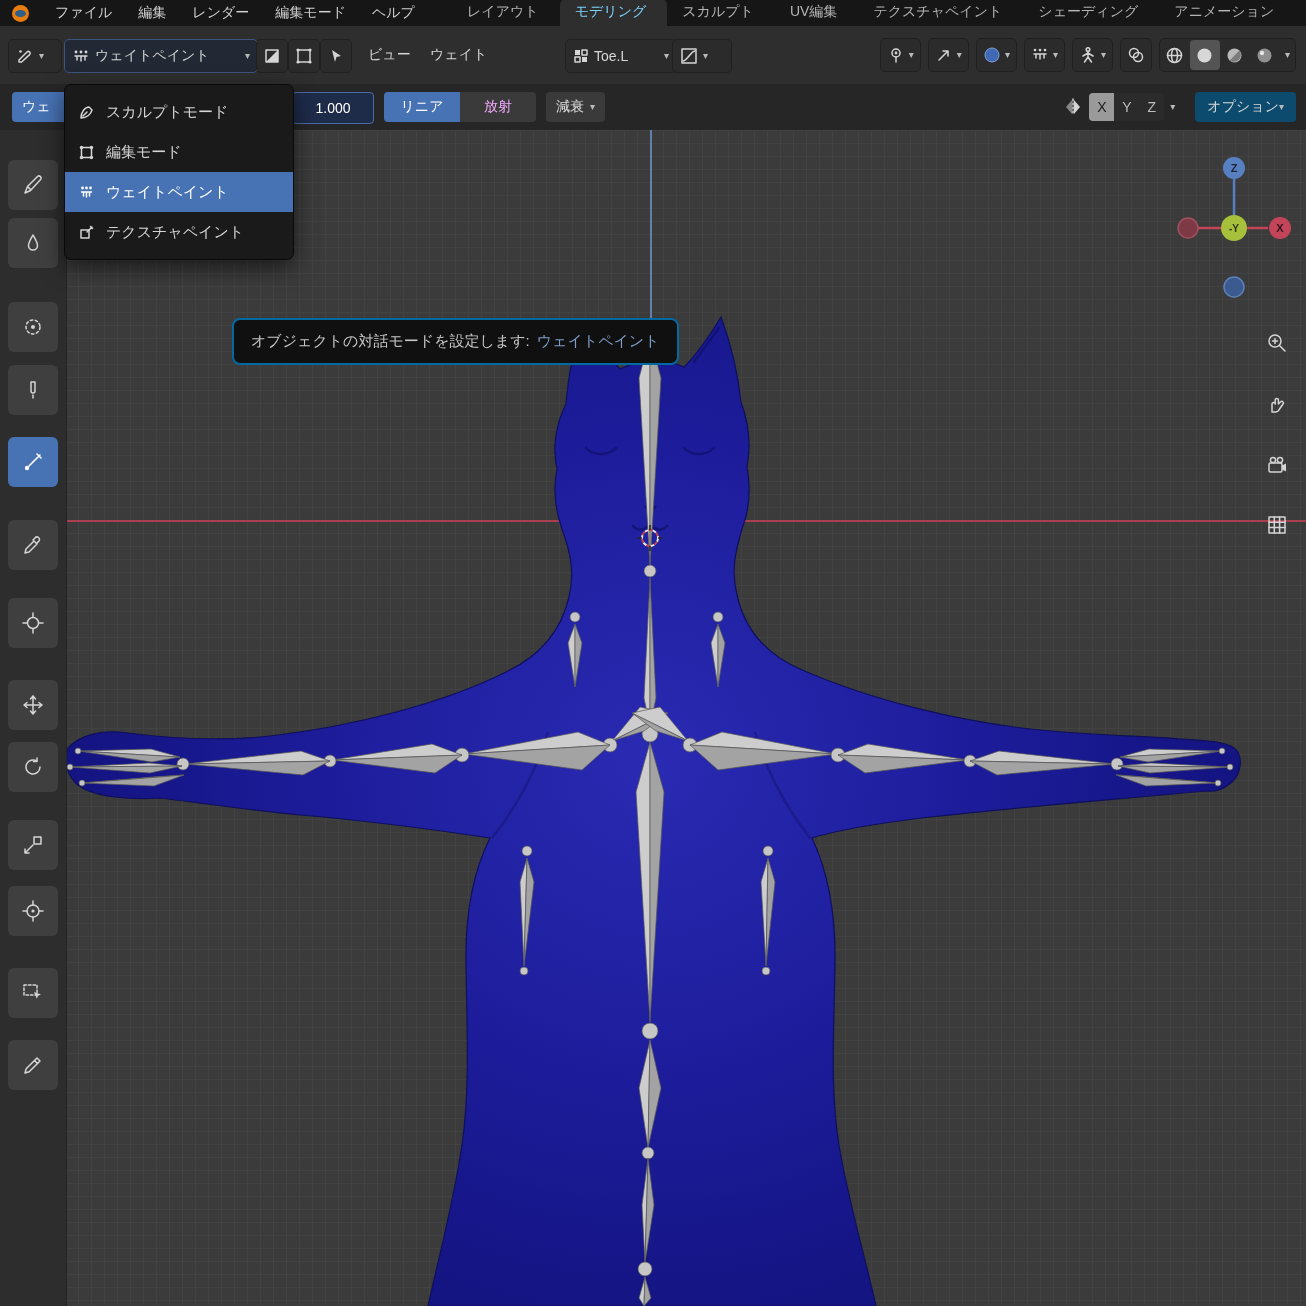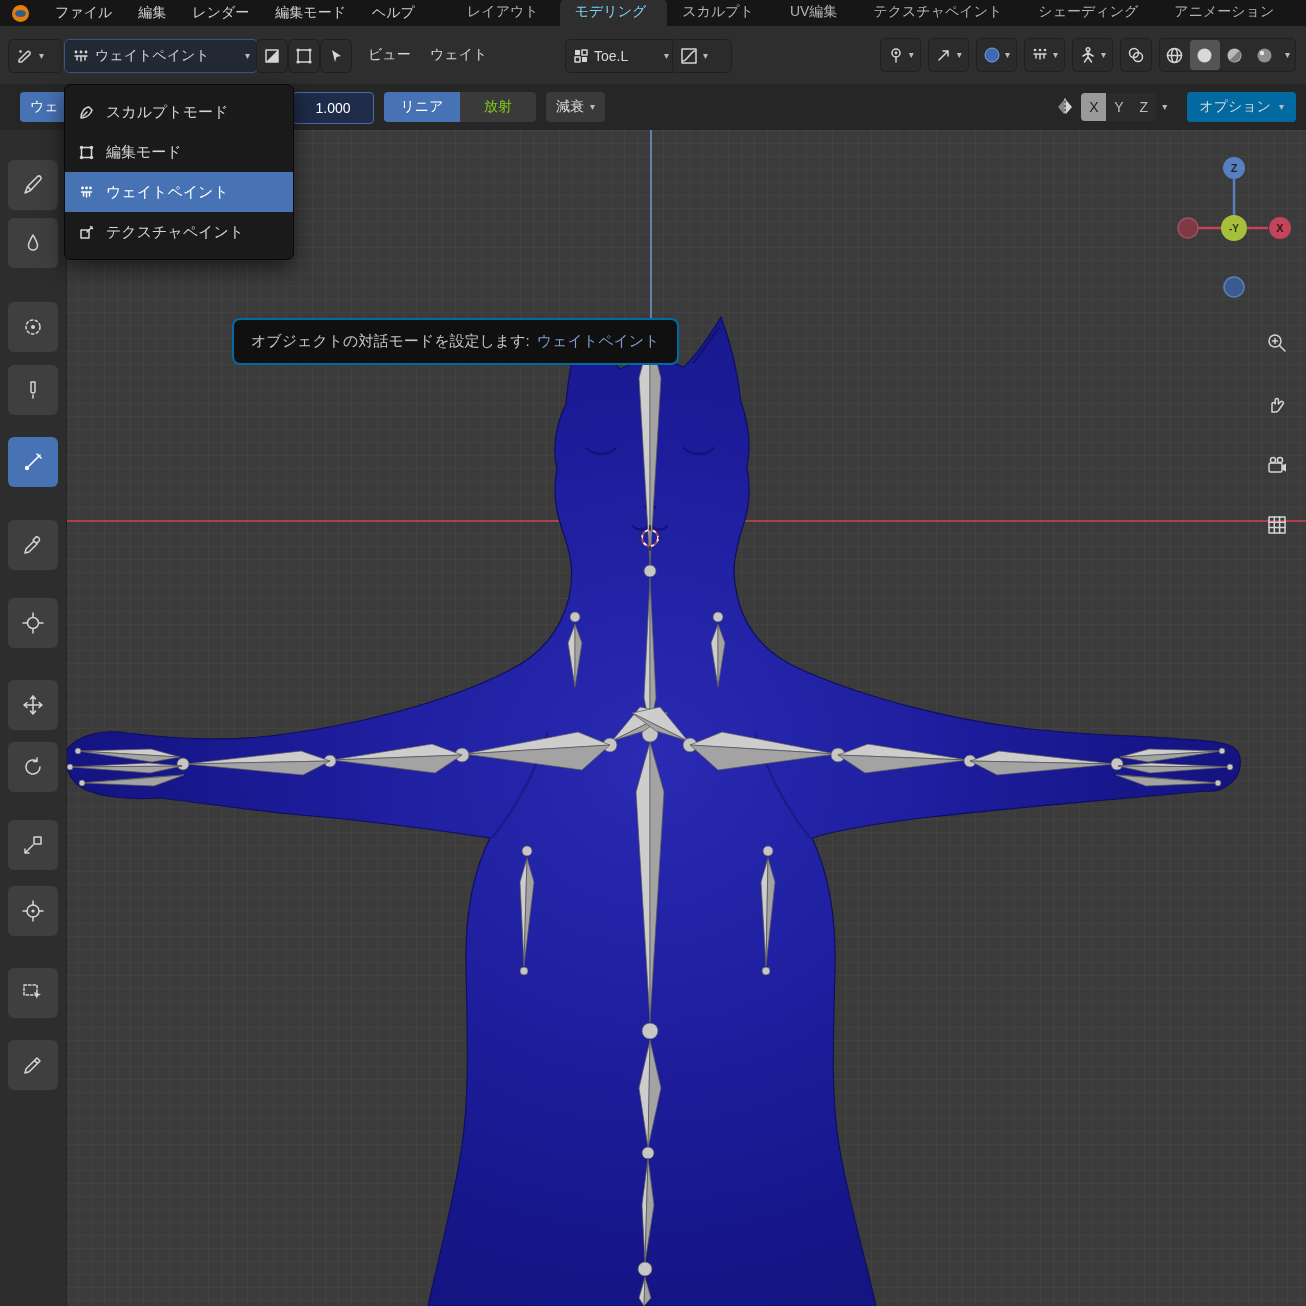--- a/index.html
+++ b/index.html
@@ -25,33 +25,33 @@
   .rcluster{position:absolute;right:10px;top:13px;height:32px;display:flex;align-items:center;gap:7px;}
   .rbtn{height:32px;display:flex;align-items:center;gap:4px;background:#2b2b2b;
         border:1px solid #202020;border-radius:5px;padding:0 6px;}
   .shade-group{display:flex;align-items:center;background:#2b2b2b;border:1px solid #202020;border-radius:5px;height:32px;}
   .shade-btn{width:30px;height:30px;display:flex;align-items:center;justify-content:center;border-radius:4px;}
   .shade-btn.active{background:#545454;}
   
   .toolrow{position:absolute;top:84px;left:0;right:0;height:46px;background:#262626;
            border-bottom:1px solid #191919;font-size:14px;}
   .frag{position:absolute;left:12px;top:8px;width:52px;height:30px;background:#4772b3;color:#fff;
-        border-radius:4px 0 0 4px;display:flex;align-items:center;padding-left:10px;margin-left:8px;}
+        border-radius:4px 0 0 4px;display:flex;align-items:center;padding-left:10px;}
   .strength{position:absolute;left:292px;top:8px;width:80px;height:30px;background:#1e2b49;
             border:1px solid #4a6ba8;border-radius:4px;color:#fff;display:flex;align-items:center;justify-content:center;}
   .segs{position:absolute;left:384px;top:8px;height:30px;display:flex;border-radius:4px;overflow:hidden;}
-  .seg{height:30px;display:flex;align-items:center;justify-content:center;width:76px;background:#3a3a3a;color:#84cc16;}
+  .seg{height:30px;display:flex;align-items:center;justify-content:center;width:76px;background:#3a3a3a;color:#f0abfc;}
   .seg.on{background:#4772b3;color:#fff;}
   .drop{position:absolute;left:546px;top:8px;height:30px;background:#3a3a3a;border-radius:4px;
         display:flex;align-items:center;gap:6px;padding:0 10px;color:#d9d9d9;}
   .mirror-zone{position:absolute;right:10px;top:8px;height:30px;display:flex;align-items:center;gap:6px;}
   .xyz{display:flex;border-radius:4px;overflow:hidden;}
   .axisbtn{width:25px;height:28px;display:flex;align-items:center;justify-content:center;background:#2b2b2b;color:#bdbdbd;}
   .axisbtn.on{background:#9a9a9a;color:#1c1c1c;}
-  .opt{height:30px;background:#0369a1;border-radius:4px;display:flex;align-items:center;gap:8px;padding:0 12px;color:#d9d9d9;}
+  .opt{height:30px;background:#0c4a6e;border-radius:4px;display:flex;align-items:center;padding:0 12px;color:#d9d9d9;}
   
   .viewport{position:absolute;top:130px;left:0;right:0;bottom:0;background:#3b3b3b;
             background-image:linear-gradient(#424242 1px,transparent 1px),
                              linear-gradient(90deg,#424242 1px,transparent 1px);
             background-size:13px 13px;}
   .axis-x{position:absolute;left:0;right:0;top:390px;height:2px;background:#a8404f;}
   .axis-z{position:absolute;top:0;bottom:0;left:650px;width:2px;background:#6480aa;}
   .scene{position:absolute;left:0;top:0;width:1306px;height:1176px;pointer-events:none;}
   
   .shelf{position:absolute;left:0;top:0;bottom:0;width:66px;background:#2d2d2d;border-right:1px solid #242424;}

